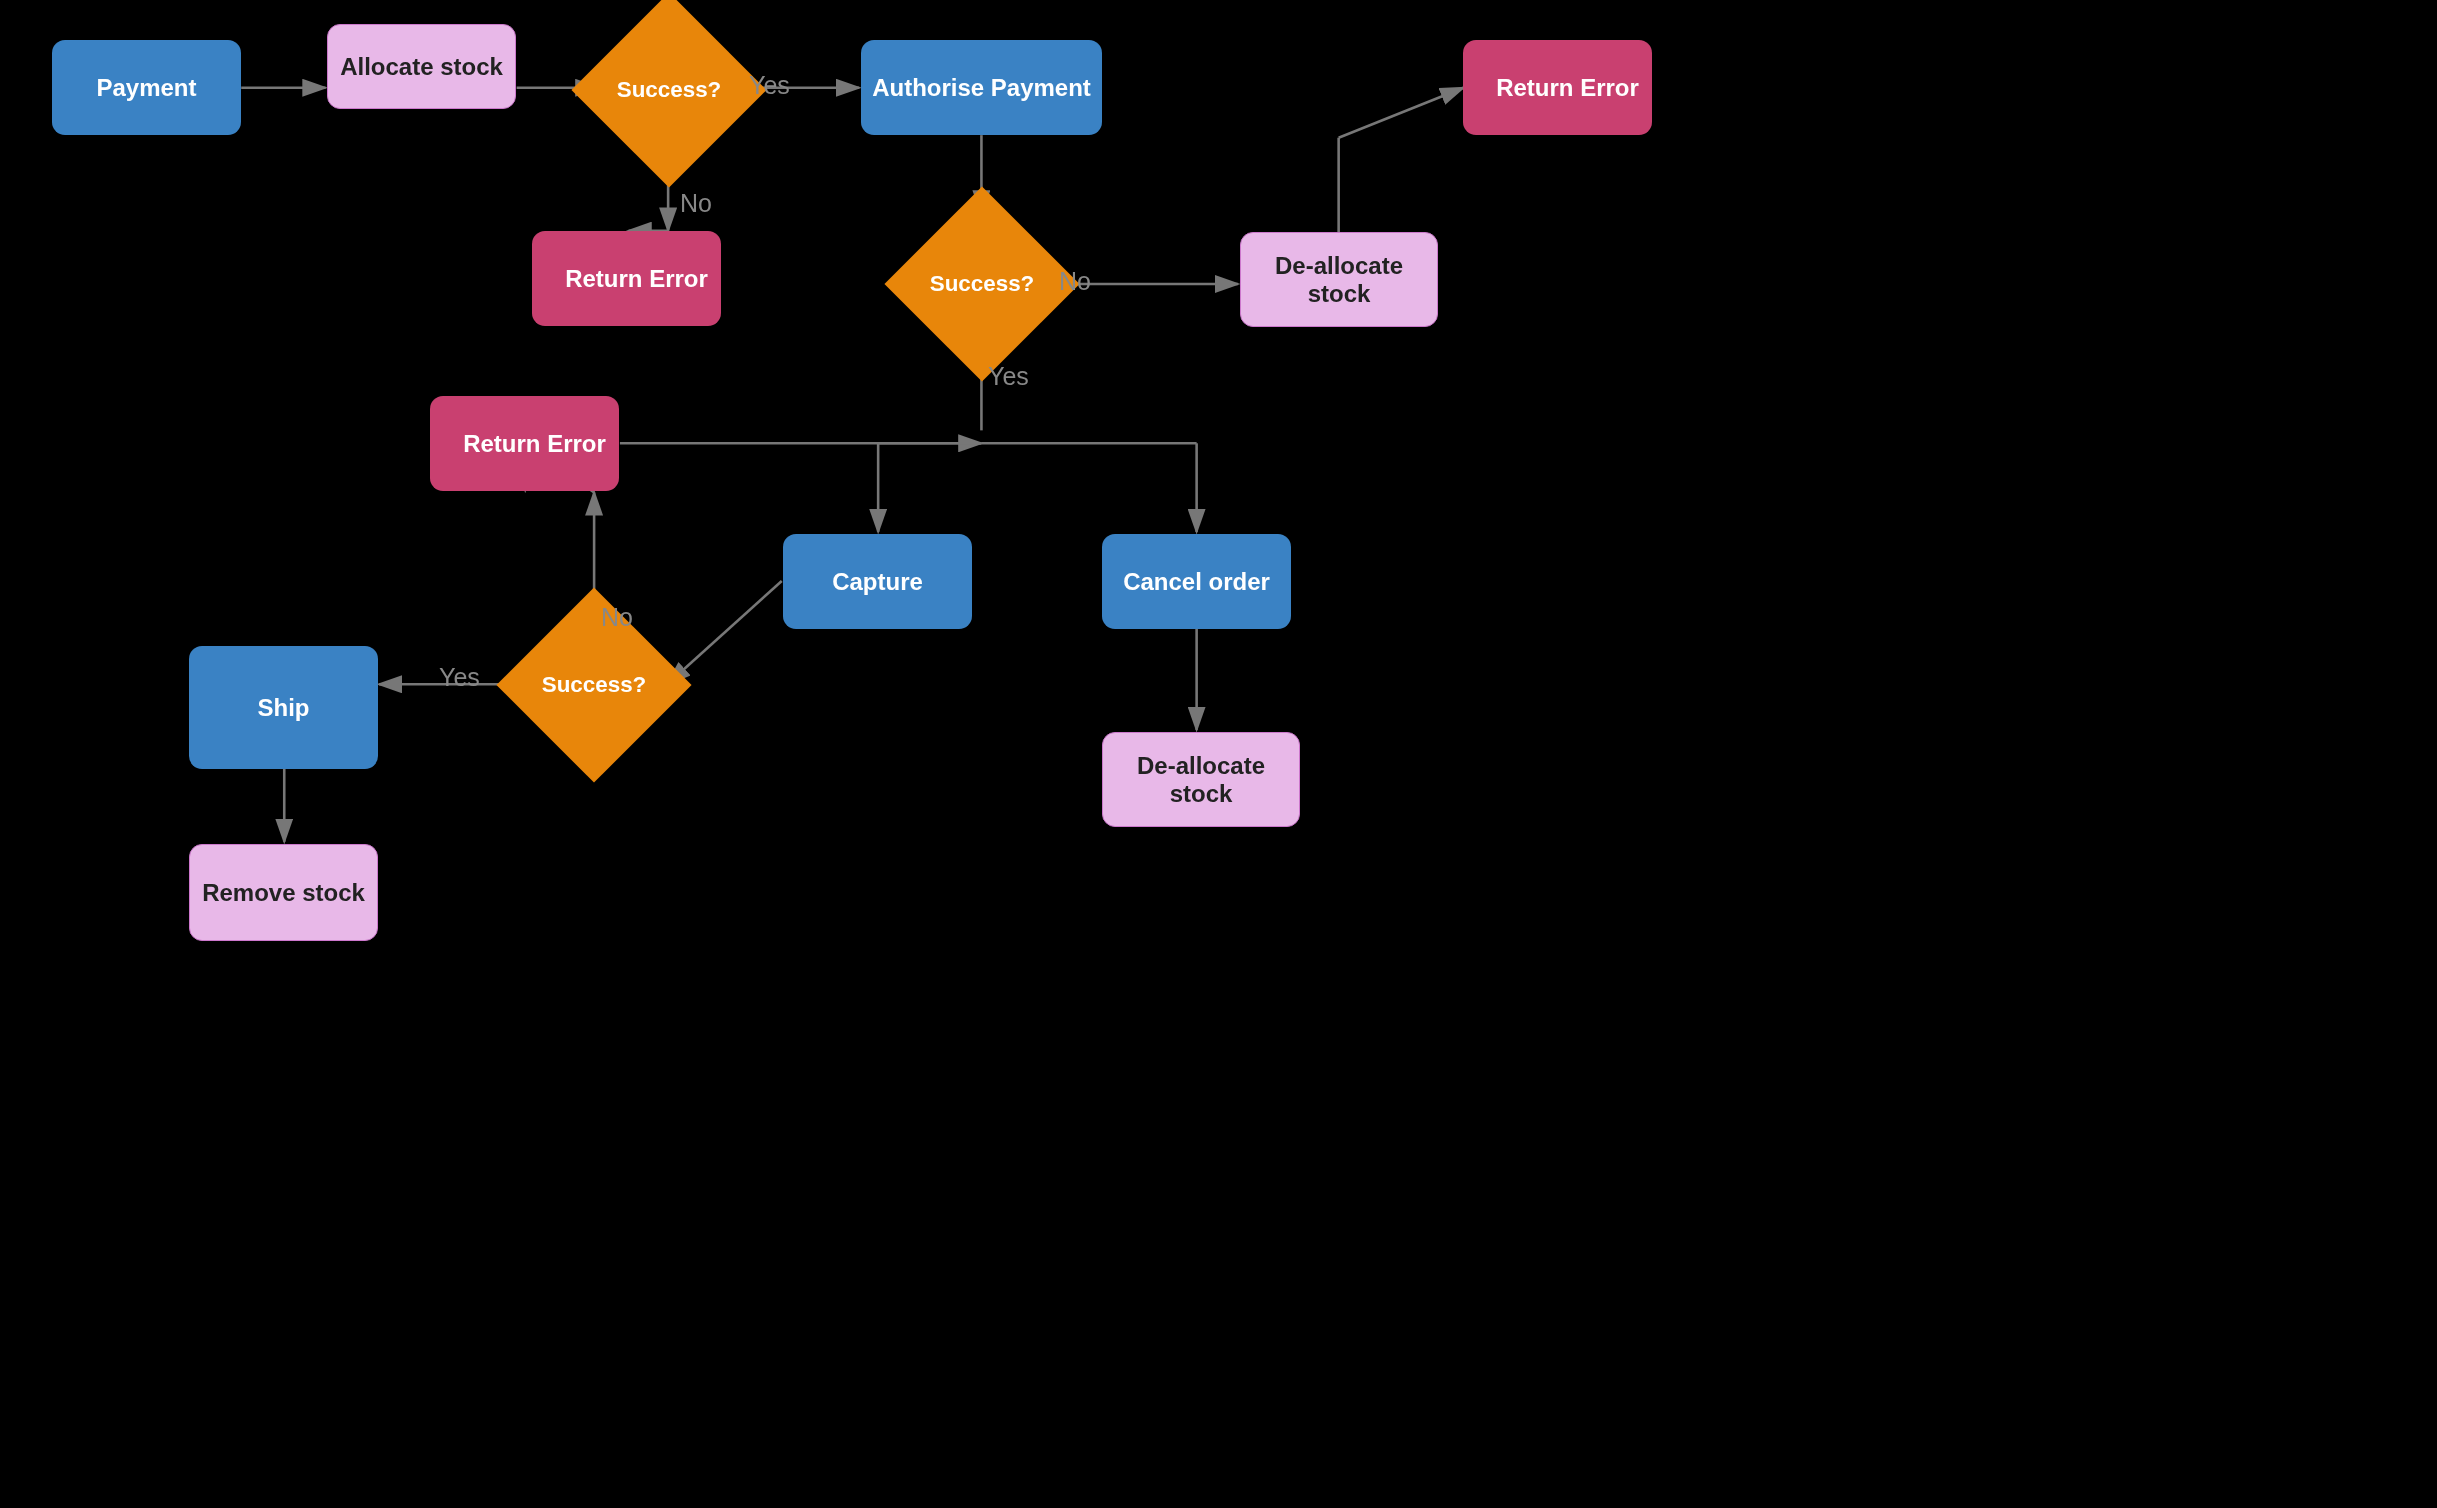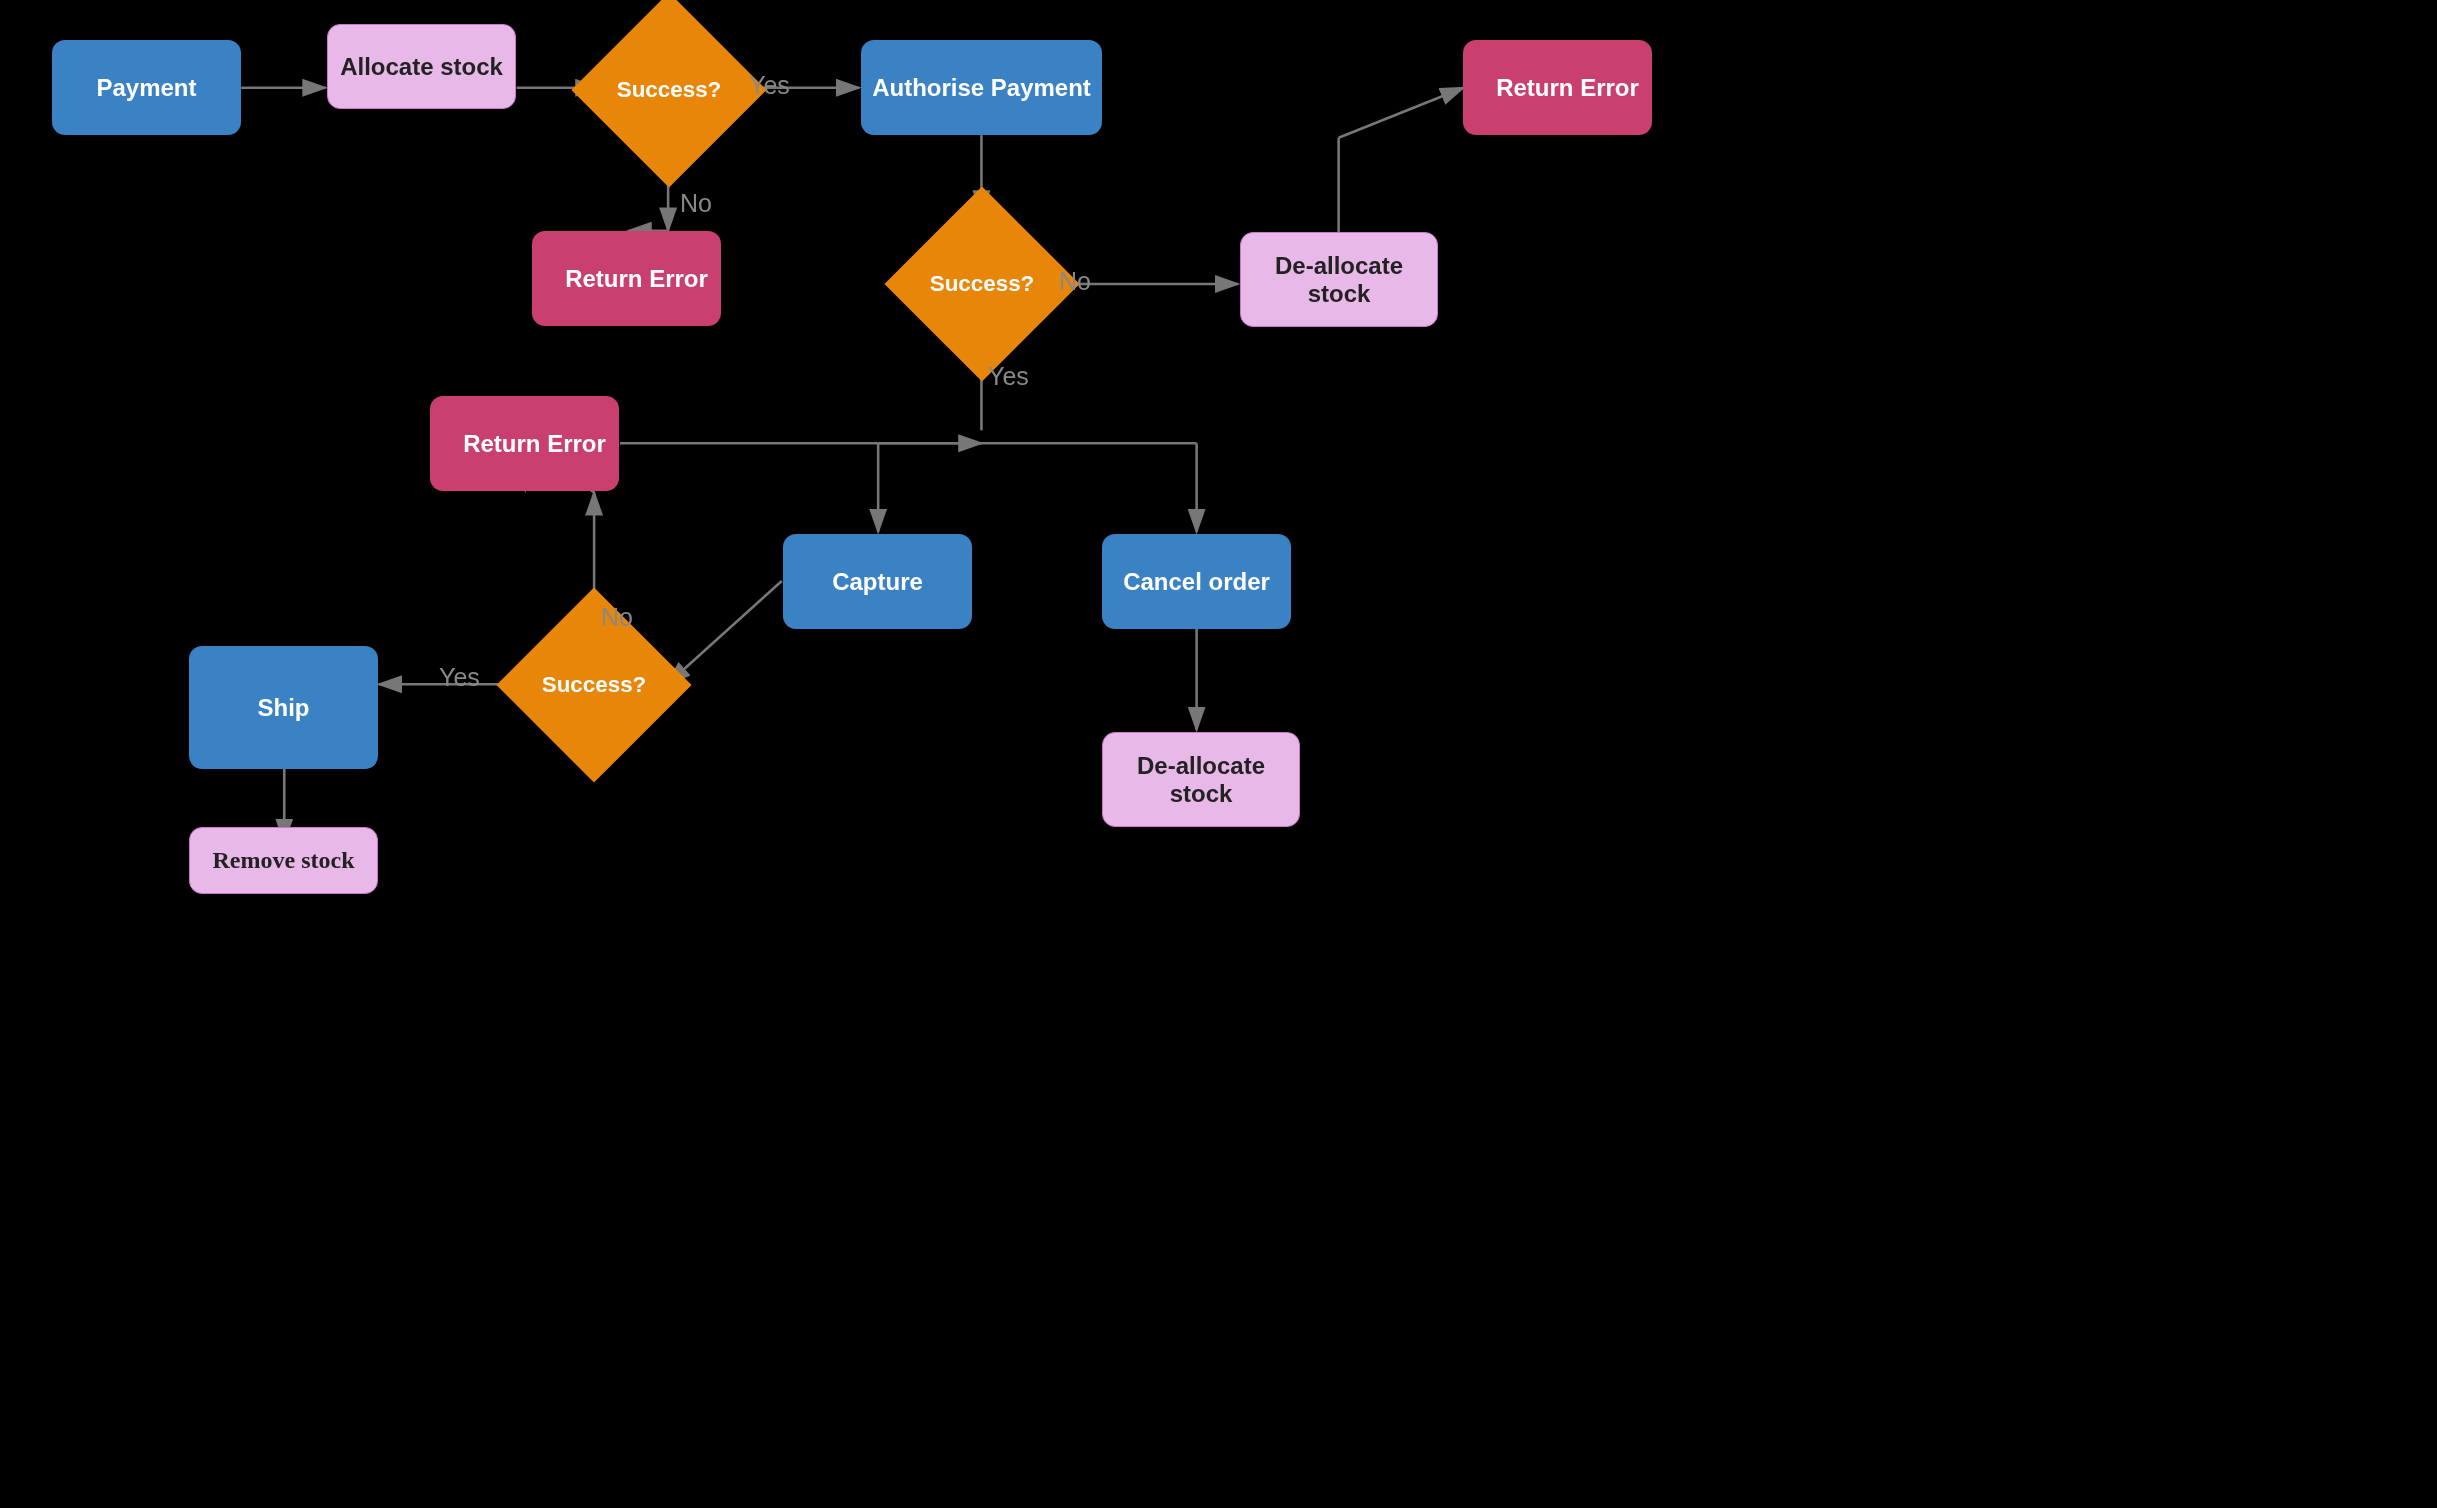--- a/index.html
+++ b/index.html
@@ -175,21 +175,21 @@
 
   <div class="diamond" style="left:523px;top:614px;width:142px;height:142px;">
     <div class="diamond-inner"></div>
     <span class="diamond-text">Success?</span>
   </div>
 
   <div class="node node-blue" style="left:189px;top:646px;width:189px;height:123px;">
     <span>Ship</span>
   </div>
 
-  <div class="node node-lilac" style="left:189px;top:827px;width:189px;height:67px;font-family:Liberation Serif, serif;">
+  <div class="node node-lilac" style="left:189px;top:844px;width:189px;height:97px;">
     <span>Remove stock</span>
   </div>
 
   <div class="node node-lilac" style="left:1102px;top:732px;width:198px;height:95px;">
     <span>De-allocate stock</span>
   </div>
 
   <span class="label-arrow" style="left:749px;top:71px;">Yes</span>
   <span class="label-arrow" style="left:680px;top:189px;">No</span>
   <span class="label-arrow" style="left:1059px;top:267px;">No</span>

